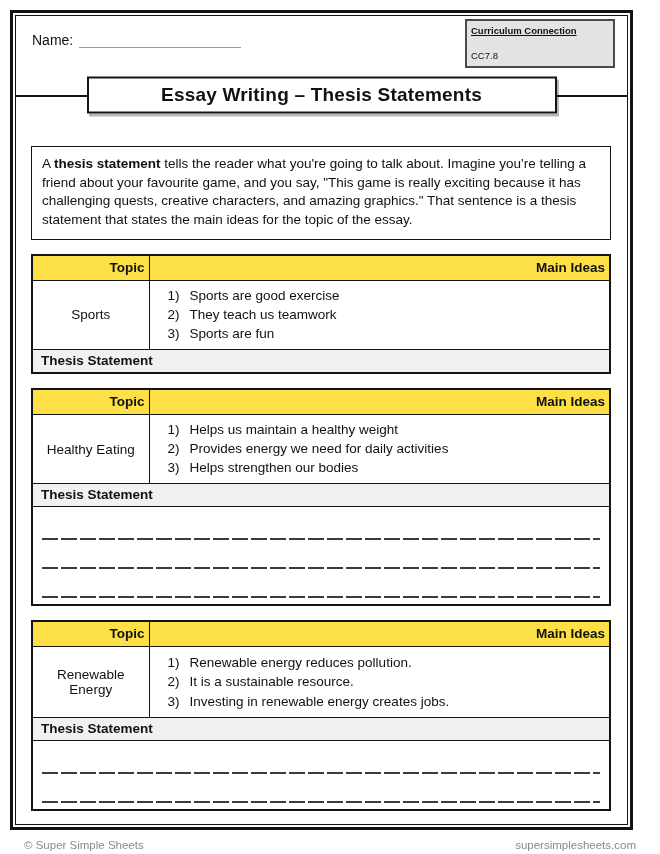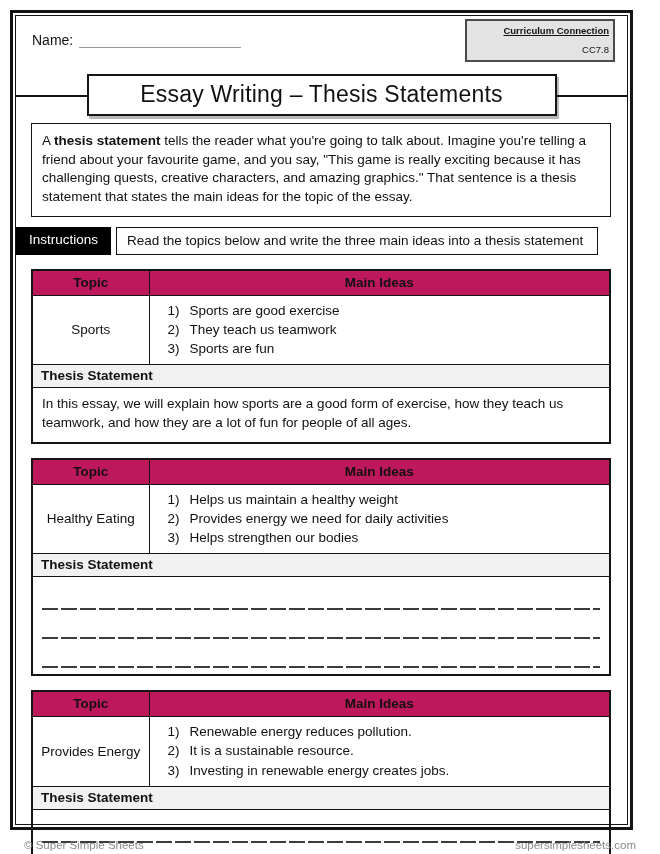--- a/index.html
+++ b/index.html
@@ -42,46 +42,46 @@
   .page-num {
     flex: 1; text-align: center;
     margin-top: 15px; margin-left: -60px;
     font-size: 13.5px;
   }
   .curriculum-box {
     margin-left: auto;
     width: 150px;
     background: #e3e3e3;
     border: 2px solid #4a4a4a;
-    text-align: right;
+    text-align: left;
     padding: 4px 4px 5px;
   }
   .cc-label { font-size: 9.5px; font-weight: bold; text-decoration: underline; }
-  .cc-code  { font-size: 9.5px; margin-top: 8px; }
+  .cc-code  { font-size: 9.5px; margin-top: 14px; }
   
   .title-band { position: relative; height: 46px; margin-top: 8px; }
   .title-rule {
     position: absolute; left: 0; right: 0; top: 50%;
     border-top: 2px solid #141414;
   }
   .title-box {
     position: absolute; left: 50%; top: 50%;
     transform: translate(-50%, -50%);
     width: 470px;
     background: #fff;
     border: 2px solid #141414;
     box-shadow: 2px 3px 0 rgba(0,0,0,0.28);
     text-align: center;
     padding: 5px 0 6px;
   }
-  .title-box h1 { font-size: 23px; font-weight: normal; letter-spacing: 0.2px; }
+  .title-box h1 { font-size: 19px; font-weight: bold; letter-spacing: 0.2px; }
   
   .content { padding: 0 16px 0 15px; }
   .intro-box {
-    margin-top: 5px;
+    margin-top: 28px;
     border: 1.5px solid #141414;
     padding: 8px 10px 9px;
     font-size: 13.5px;
     line-height: 1.38;
   }
   .instructions-row {
     display: flex; align-items: stretch;
     margin-top: 10px;
     margin-left: -15px;
     margin-right: 13px;
@@ -104,23 +104,23 @@
   
   table.topic-table {
     width: 100%;
     border-collapse: collapse;
     border: 2px solid #141414;
     margin-top: 14px;
     font-size: 13.5px;
   }
   table.topic-table th, table.topic-table td { border: 1px solid #141414; }
   th.col-head {
-    background: #be185d;
+    background: #fde047;
     font-weight: bold;
-    text-align: center;
+    text-align: right;
     padding: 4px 4px 5px;
     font-size: 13.5px;
   }
   th.topic-col { width: 117px; }
   td.topic-cell {
     text-align: center; vertical-align: middle;
     padding: 20px 6px;
   }
   td.ideas-cell { padding: 5px 8px 6px; vertical-align: middle; }
   .idea-row { display: flex; line-height: 1.42; }
@@ -174,24 +174,20 @@
         <h1>Essay Writing – Thesis Statements</h1>
       </div>
     </div>
 
     <div class="content">
 
       <div class="intro-box">
         <span>A </span><b>thesis statement</b><span> tells the reader what you're going to talk about. Imagine you're telling a friend about your favourite game, and you say, "This game is really exciting because it has challenging quests, creative characters, and amazing graphics." That sentence is a thesis statement that states the main ideas for the topic of the essay.</span>
       </div>
 
-      <div class="instructions-row">
-        <div class="instr-label">Instructions</div>
-        <div class="instr-text">Read the topics below and write the three main ideas into a thesis statement</div>
-      </div>
 
       <table class="topic-table">
         <tbody>
             <tr>
           <th class="col-head topic-col">Topic</th>
           <th class="col-head">Main Ideas</th>
         </tr>
         <tr>
           <td class="topic-cell">Sports</td>
           <td class="ideas-cell">
@@ -205,23 +201,20 @@
             </div>
             <div class="idea-row">
               <span class="idea-num">3)</span>
               <span class="idea-txt">Sports are fun</span>
             </div>
           </td>
         </tr>
         <tr>
               <th class="thesis-head" colspan="2">Thesis Statement</th>
             </tr>
-        <tr>
-              <td class="thesis-cell" colspan="2">In this essay, we will explain how sports are a good form of exercise, how they teach us teamwork, and how they are a lot of fun for people of all ages.</td>
-            </tr>
       </tbody>
         </table>
 
       <table class="topic-table">
         <tbody>
             <tr>
           <th class="col-head topic-col">Topic</th>
           <th class="col-head">Main Ideas</th>
         </tr>
         <tr>
@@ -254,21 +247,21 @@
       </tbody>
         </table>
 
       <table class="topic-table">
         <tbody>
             <tr>
           <th class="col-head topic-col">Topic</th>
           <th class="col-head">Main Ideas</th>
         </tr>
         <tr>
-          <td class="topic-cell">Provides Energy</td>
+          <td class="topic-cell">Renewable Energy</td>
           <td class="ideas-cell">
             <div class="idea-row">
               <span class="idea-num">1)</span>
               <span class="idea-txt">Renewable energy reduces pollution.</span>
             </div>
             <div class="idea-row">
               <span class="idea-num">2)</span>
               <span class="idea-txt">It is a sustainable resource.</span>
             </div>
             <div class="idea-row">

